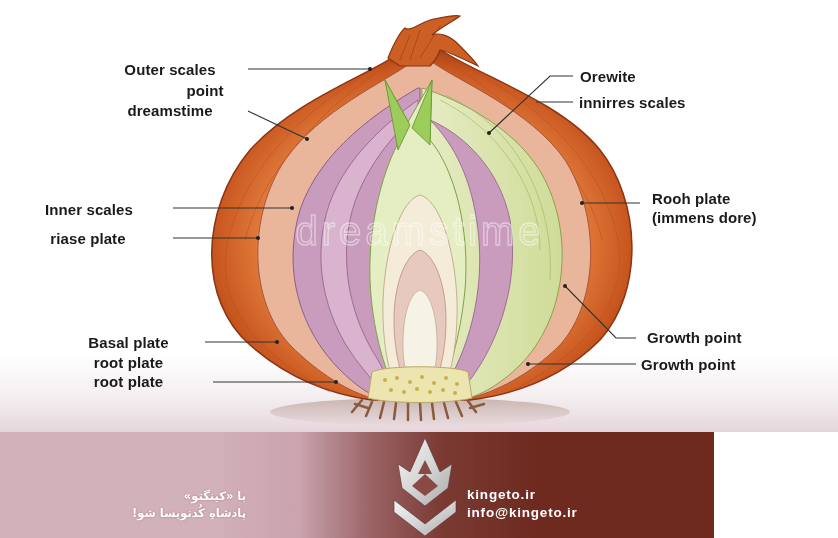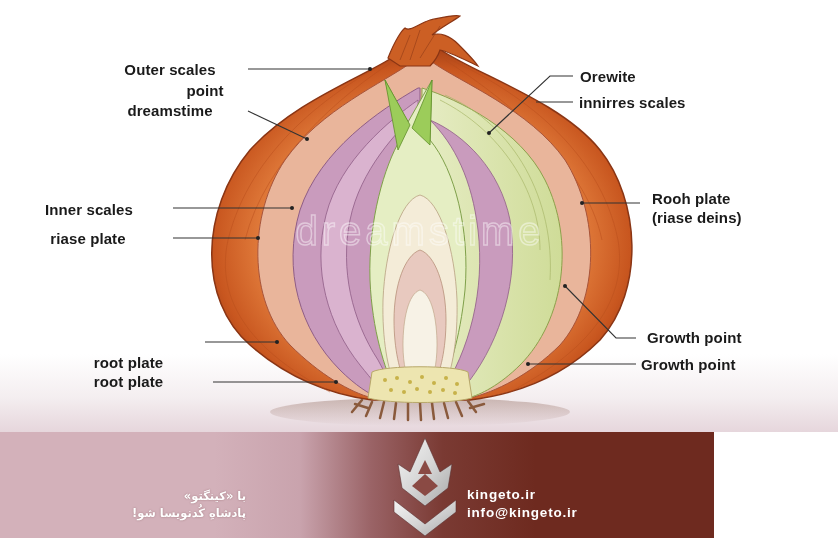--- a/index.html
+++ b/index.html
@@ -144,27 +144,28 @@
       <circle cx="565" cy="286" r="2"></circle>
         <circle cx="528" cy="364" r="2"></circle>
     </g>
   </svg>
 
   <div class="label right-align" style="left:100px; top:60px; width:140px;">Outer scales</div>
   <div class="label center-align" style="left:145px; top:81px; width:120px;">point</div>
   <div class="label right-align" style="left:100px; top:101px; width:140px;">dreamstime</div>
   <div class="label right-align" style="left:20px; top:200px; width:138px;">Inner scales</div>
   <div class="label right-align" style="left:20px; top:229px; width:136px;">riase plate</div>
+  <div class="label right-align" style="left:60px; top:333px; width:137px;">Basal plate</div>
   <div class="label right-align" style="left:60px; top:353px; width:137px;">root plate</div>
   <div class="label right-align" style="left:60px; top:372px; width:137px;">root plate</div>
 
   <div class="label" style="left:580px; top:67px;">Orewite</div>
   <div class="label" style="left:579px; top:93px;">innirres scales</div>
   <div class="label" style="left:652px; top:189px;">Rooh plate</div>
-  <div class="label" style="left:652px; top:208px;">(riase deins)</div>
+  <div class="label" style="left:652px; top:208px;">(immens dore)</div>
   <div class="label" style="left:647px; top:328px;">Growth point</div>
   <div class="label" style="left:641px; top:355px;">Growth point</div>
 </div>
 
 <div id="footer">
   <div class="slogan">
     <div>با «کینگتو»</div>
     <div>پادشاهِ کُدنویسا شو!</div>
   </div>
   <div class="contact">

